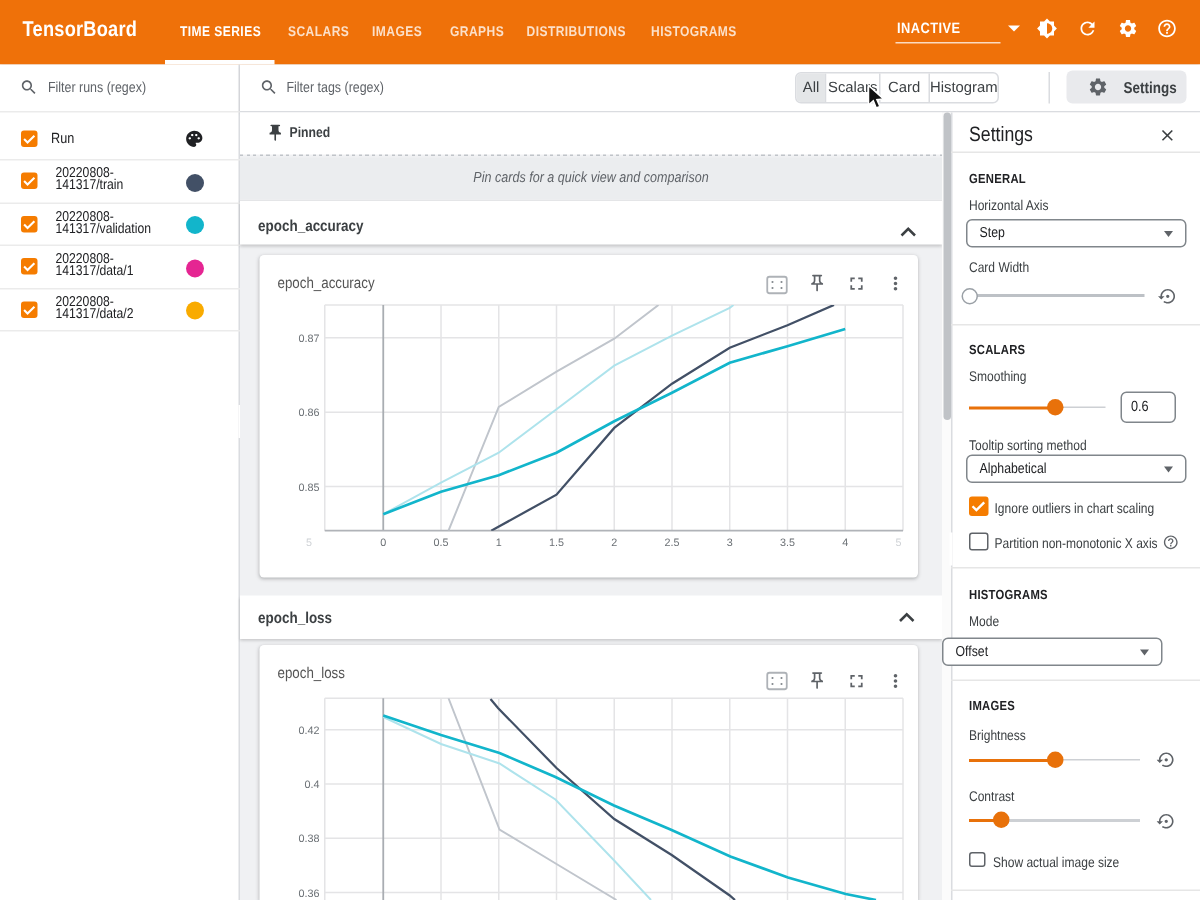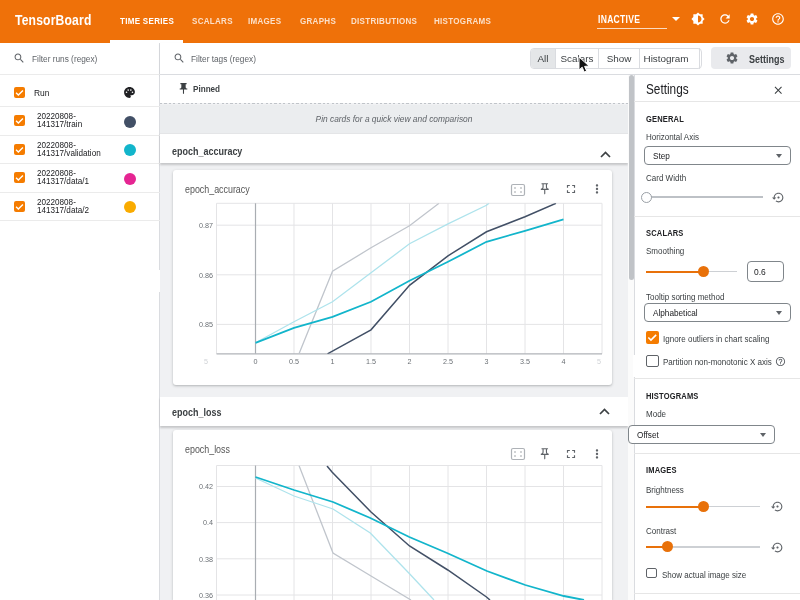--- a/index.html
+++ b/index.html
@@ -19,21 +19,21 @@
   .hicon{top:12px;width:14px;height:14px;}
   
   #sidebar{left:0;top:43px;width:160px;height:557px;background:#fff;border-right:1px solid #dadce0;box-sizing:border-box;}
   .sdiv{left:0;width:160px;height:1px;background:#ebebeb;}
   .runtxt{left:36.5px;font-size:9.5px;line-height:8.4px;color:#202124;}
   .cb{width:11px;height:11px;border-radius:2px;background:#f57c00;}
   .cb svg{position:absolute;left:0;top:0;}
   .dot{width:12px;height:12px;border-radius:50%;left:123.5px;}
   
   #topbar{left:160px;top:43px;width:640px;height:31.5px;background:#fff;border-bottom:1px solid #dadce0;box-sizing:border-box;box-shadow:0 1px 2px rgba(0,0,0,.08);}
-  #btngroup{left:530px;top:47.5px;width:172px;height:21px;border:1px solid #dadce0;border-radius:4px;box-sizing:border-box;display:flex;}
+  #btngroup{left:530px;top:47.5px;width:136px;height:21px;border:1px solid #dadce0;border-radius:4px;box-sizing:border-box;display:flex;}
   .seg{font-size:9.9px;color:#3c4043;display:flex;align-items:center;justify-content:center;border-right:1px solid #dadce0;}
   #setbtn{left:711px;top:47px;width:80px;height:22px;background:#e9eaed;border-radius:4px;}
   
   #main{left:160px;top:75px;width:468px;height:525px;background:#f0f1f3;}
   .white{background:#fff;}
   .sechdr{left:0;width:468px;height:29px;background:#fff;}
   .card{left:173px;width:439px;background:#fff;border-radius:3px;box-shadow:0 1px 2.5px rgba(60,64,67,.35);}
   .ctitle{left:12px;top:12px;font-size:10.4px;color:#555;}
   
   #sbtrack{left:628px;top:75px;width:6px;height:525px;background:#fbfbfb;}
@@ -132,21 +132,21 @@
 
   <div class="abs" id="topbar"></div>
   <div id="topbar-content">
     <svg class="abs" style="left:172.5px;top:52px;width:12.5px;height:12.5px;" viewBox="0 0 24 24" fill="#5f6368">
         <path d="M15.5 14h-.79l-.28-.27C15.41 12.59 16 11.11 16 9.5 16 5.91 13.09 3 9.5 3S3 5.91 3 9.5 5.91 16 9.5 16c1.61 0 3.09-.59 4.23-1.57l.27.28v.79l5 5L20.49 19l-5-4.99zm-6 0C7.01 14 5 11.99 5 9.5S7.01 5 9.5 5 14 7.01 14 9.5 11.99 14 9.5 14z"></path>
       </svg>
     <div class="abs sx" style="left:191px;top:53px;font-size:9.7px;color:#5f6368;">Filter tags (regex)</div>
     <div class="abs" id="btngroup">
       <div class="seg" style="width:24px;background:#e4e6e8;border-radius:3px 0 0 3px;">All</div>
       <div class="seg" style="width:42px;">Scalars</div>
-      <div class="seg" style="width:40px;">Show</div>
+      <div class="seg" style="width:40px;">Card</div>
       <div class="seg" style="width:52px;border-right:none;text-align:center;">Histogram</div>
     </div>
     <div class="abs" id="setbtn"></div>
     <div class="abs" style="left:698.5px;top:47.5px;width:1px;height:21px;background:#dadce0;"></div>
     <svg class="abs" style="left:725px;top:51px;width:14px;height:14px;" viewBox="0 0 24 24" fill="#5f6368">
         <path d="M19.14 12.94c.04-.3.06-.61.06-.94 0-.32-.02-.64-.07-.94l2.03-1.58c.18-.14.23-.41.12-.61l-1.92-3.32c-.12-.22-.37-.29-.59-.22l-2.39.96c-.5-.38-1.03-.7-1.62-.94L14.4 2.81c-.04-.24-.24-.41-.48-.41h-3.84c-.24 0-.43.17-.47.41L9.25 5.35c-.59.24-1.13.57-1.62.94l-2.39-.96c-.22-.08-.47 0-.59.22L2.74 8.87c-.12.21-.08.47.12.61l2.03 1.58c-.05.3-.09.63-.09.94s.02.64.07.94l-2.03 1.58c-.18.14-.23.41-.12.61l1.92 3.32c.12.22.37.29.59.22l2.39-.96c.5.38 1.03.7 1.62.94l.36 2.54c.05.24.24.41.48.41h3.84c.24 0 .44-.17.47-.41l.36-2.54c.59-.24 1.13-.56 1.62-.94l2.39.96c.22.08.47 0 .59-.22l1.92-3.32c.12-.22.07-.47-.12-.61l-2.01-1.58zM12 15.6c-1.98 0-3.6-1.62-3.6-3.6s1.62-3.6 3.6-3.6 3.6 1.62 3.6 3.6-1.62 3.6-3.6 3.6z"></path>
       </svg>
     <div class="abs sx" style="left:748.5px;top:52.5px;font-size:10.5px;font-weight:700;color:#3c4043;">Settings</div>
     <svg class="abs" style="left:578px;top:56px;width:13px;height:18px;" viewBox="0 0 13 18">
         <path d="M1 1 L1 14 L4.2 11.2 L6.2 16 L8.6 15 L6.6 10.4 L11 10 Z" fill="#111" stroke="#fff" stroke-width="1"></path>

